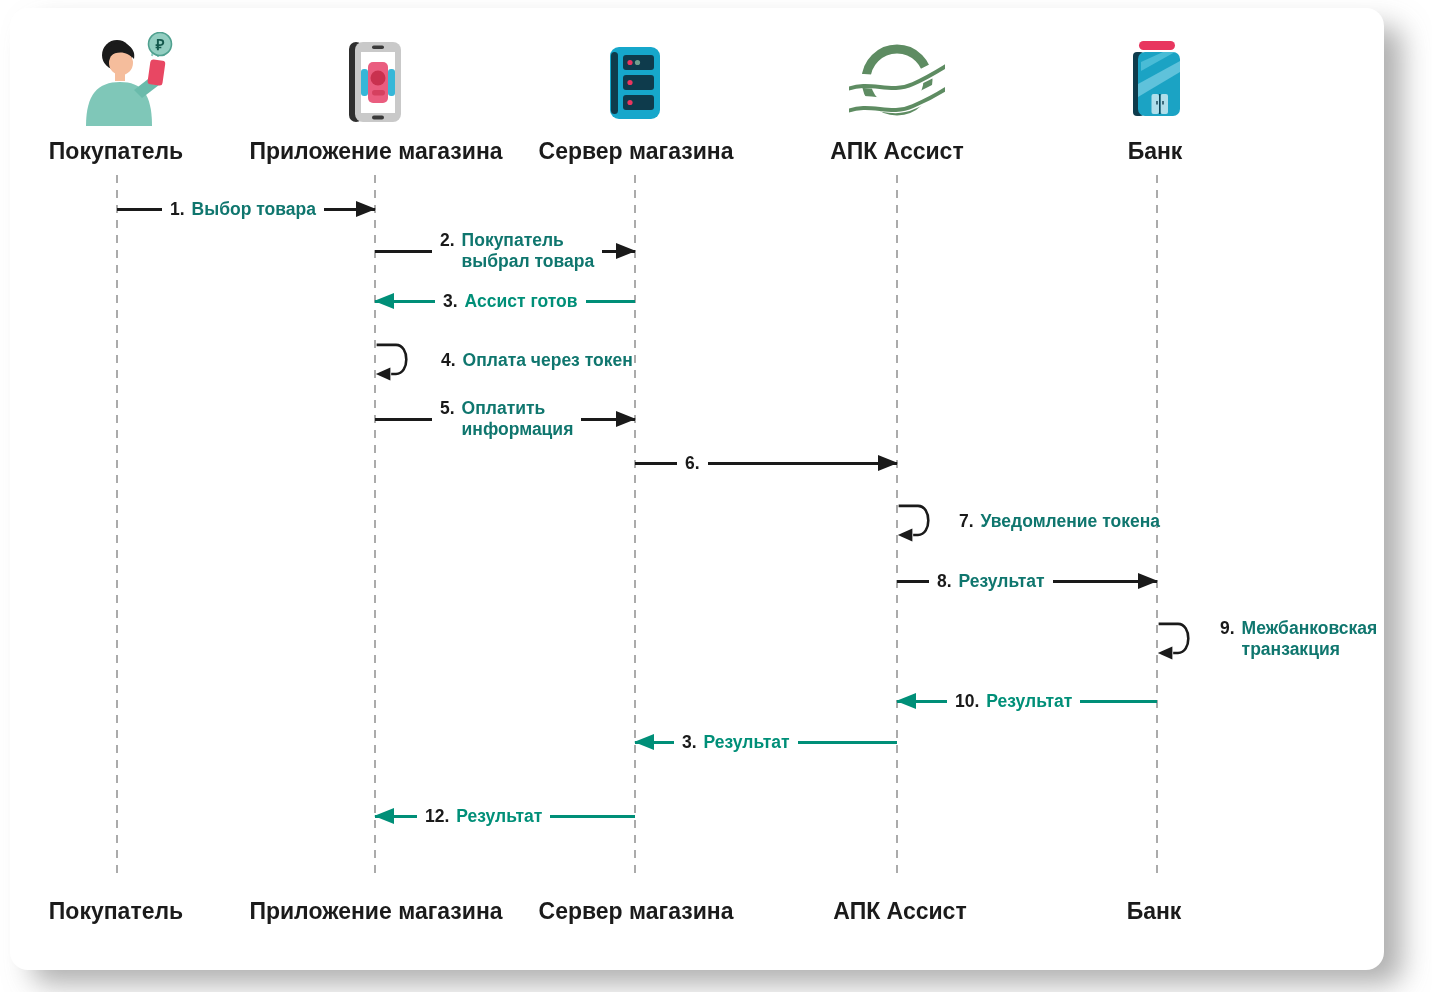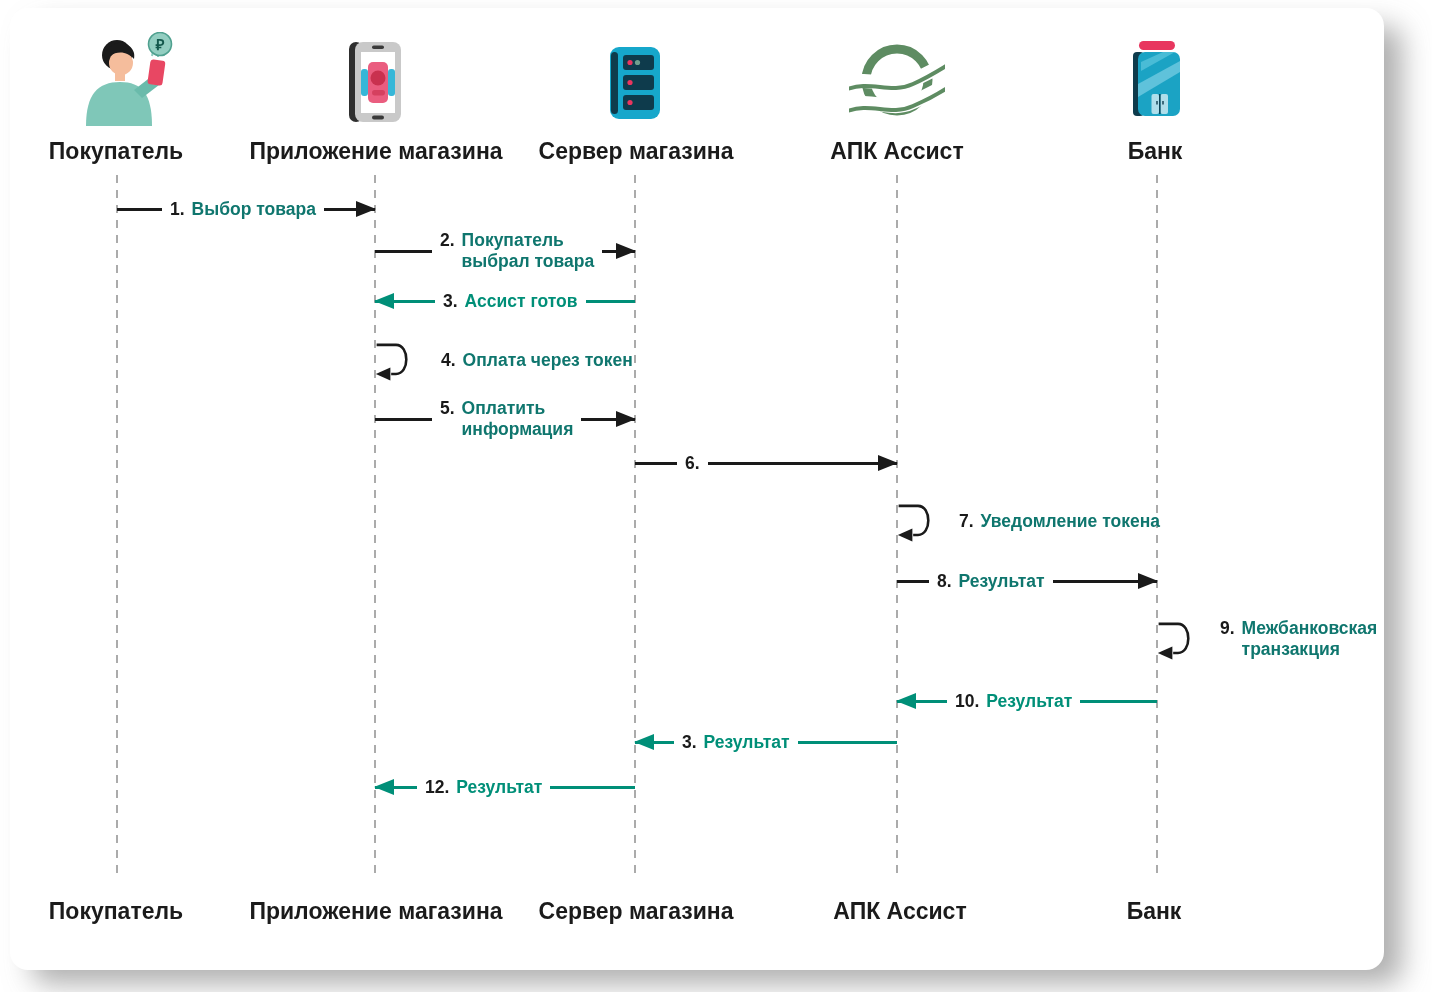--- a/index.html
+++ b/index.html
@@ -231,21 +231,21 @@
 
   <div class="msg" style="left:635px;top:730px;width:262px">
     <div class="line green"></div>
     <div class="arrow left"></div>
     <div class="label" style="left:39px">
       <span class="num">3.</span>
       <span class="grn">Результат</span>
     </div>
   </div>
 
-  <div class="msg" style="left:375px;top:775px;width:260px">
+  <div class="msg" style="left:375px;top:804px;width:260px">
     <div class="line green"></div>
     <div class="arrow left"></div>
     <div class="label" style="left:42px">
       <span class="num">12.</span>
       <span class="grn">Результат</span>
     </div>
   </div>
 
 
 

